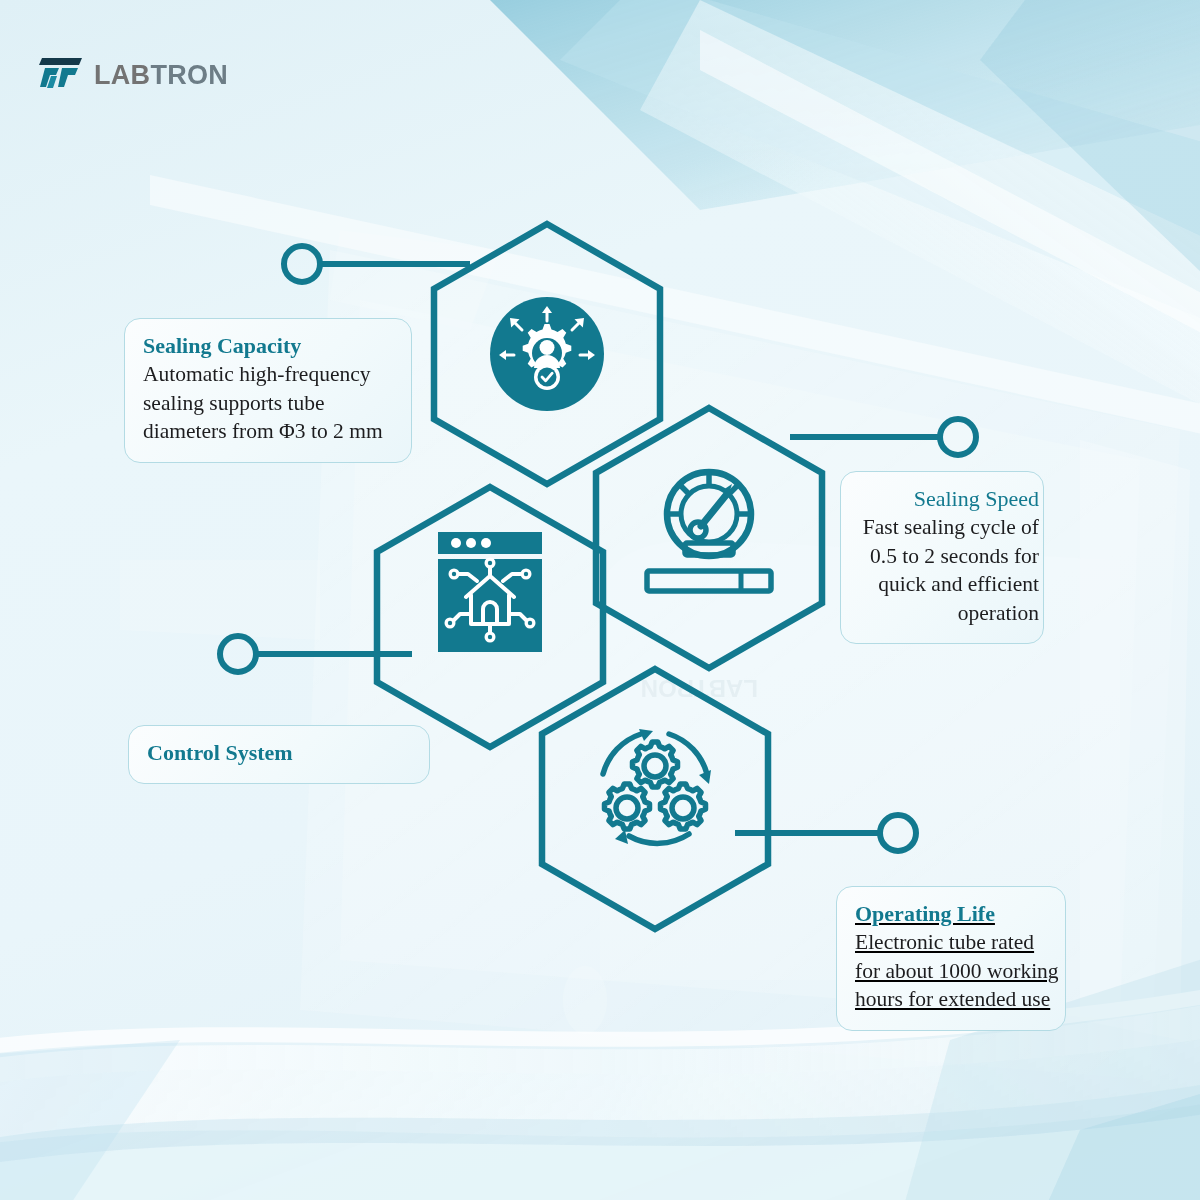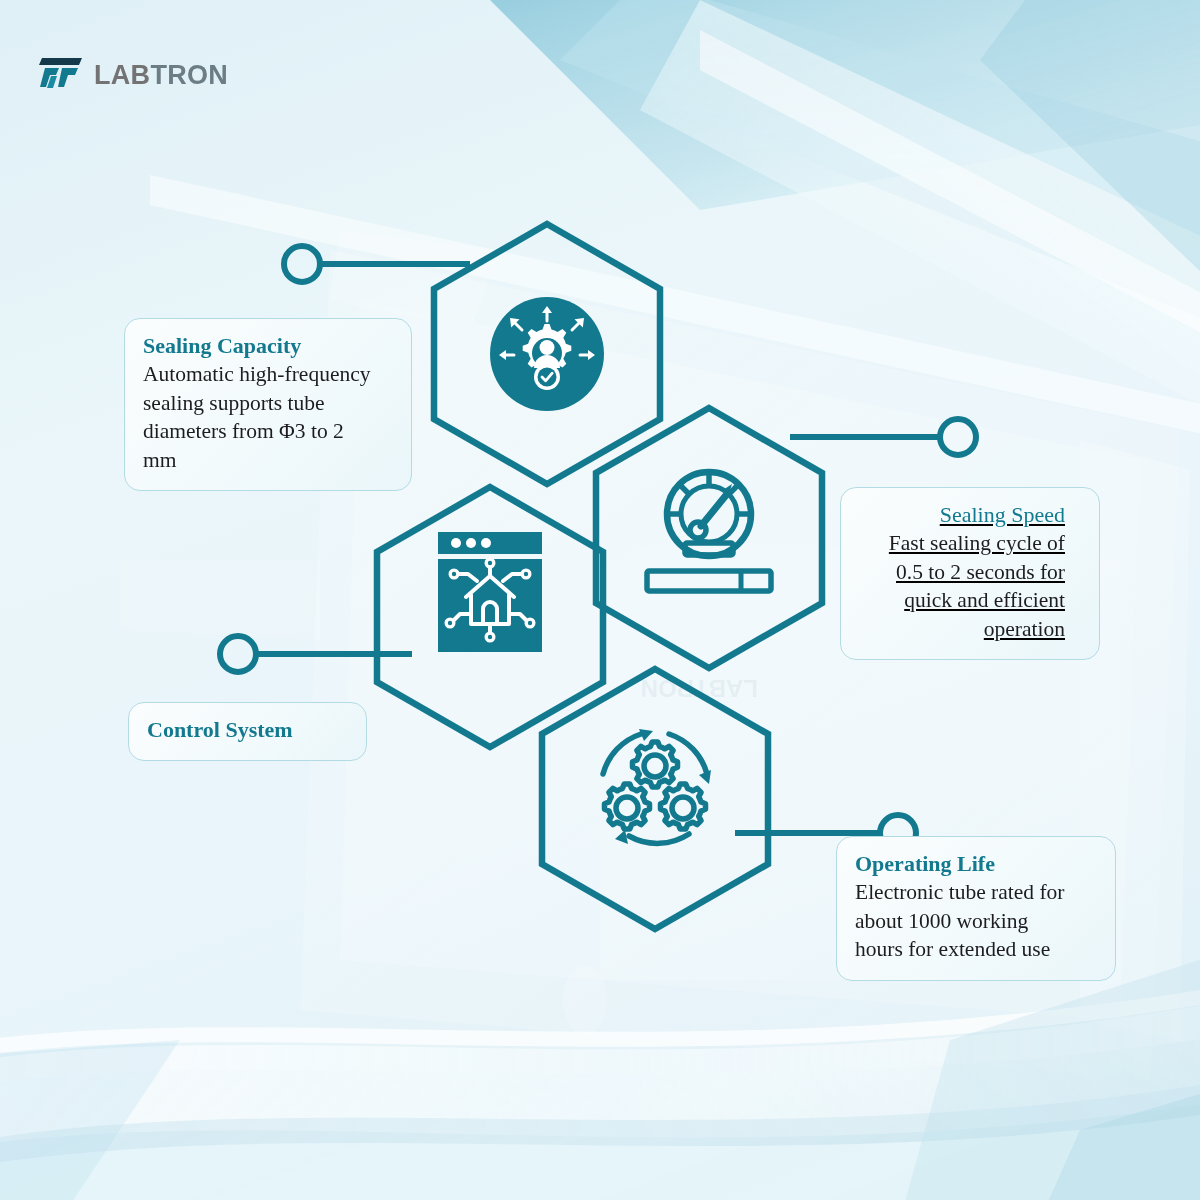--- a/index.html
+++ b/index.html
@@ -20,36 +20,36 @@
   #logo .lab{font-weight:700;color:#737373;}
   #logo .tron{font-weight:700;color:#6d7d86;}
 
   
   .card{
     position:absolute;
     border:1.6px solid #b3dbe4;
     border-radius:16px;
     background:linear-gradient(135deg,#fbfdfe 0%,#f2fafc 55%,#eaf6fa 100%);
     box-sizing:border-box;
-    padding:14px 34px 16px 18px;
+    padding:14px 4px 16px 18px;
   }
   .card .title{
     font-size:22px;line-height:1.18;color:#12798f;margin:0 0 1px 0;
   }
   .card.bold .title{font-weight:700;}
   .card.light .title{font-weight:400;}
   .card .body{
     font-size:21.5px;line-height:1.33;color:#1d1d1f;margin:0;
   }
   #card-sealing-capacity{left:124px;top:318px;width:288px;}
-  #card-sealing-speed{left:840px;top:487px;width:260px;text-align:right;text-decoration:underline;}
+  #card-sealing-speed{left:840px;top:471px;width:204px;text-align:right;}
   #card-sealing-speed .body{}
   #card-sealing-speed .title{text-align:right;}
-  #card-control-system{left:128px;top:702px;width:239px;}
-  #card-operating-life{left:836px;top:836px;width:280px;}
+  #card-control-system{left:128px;top:725px;width:302px;}
+  #card-operating-life{left:836px;top:886px;width:230px;text-decoration:underline;}
 
   
   #figure{position:absolute;left:0;top:0;width:1200px;height:1200px;}
 </style>
 </head>
 <body>
 
 <div id="stage">
 
   <svg class="bg-layer" viewBox="0 0 1200 1200" preserveAspectRatio="none">

